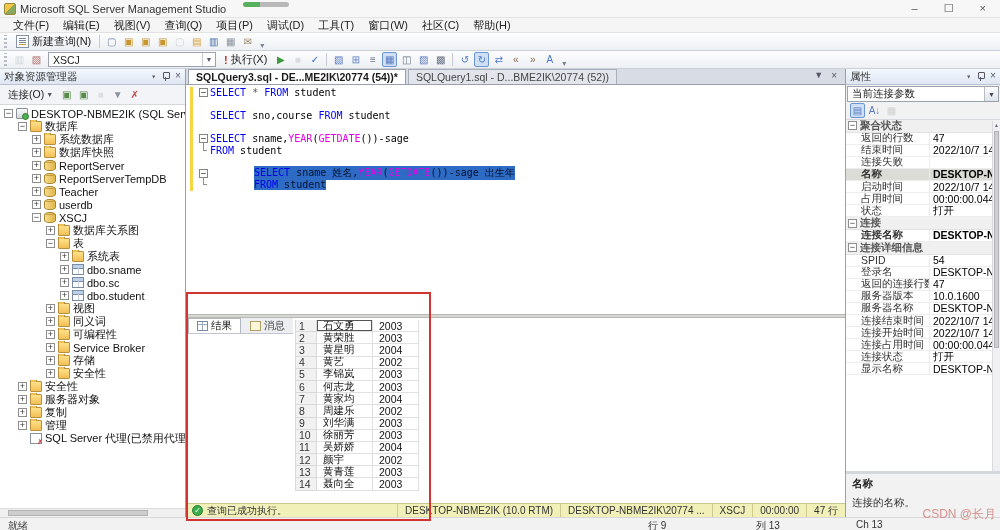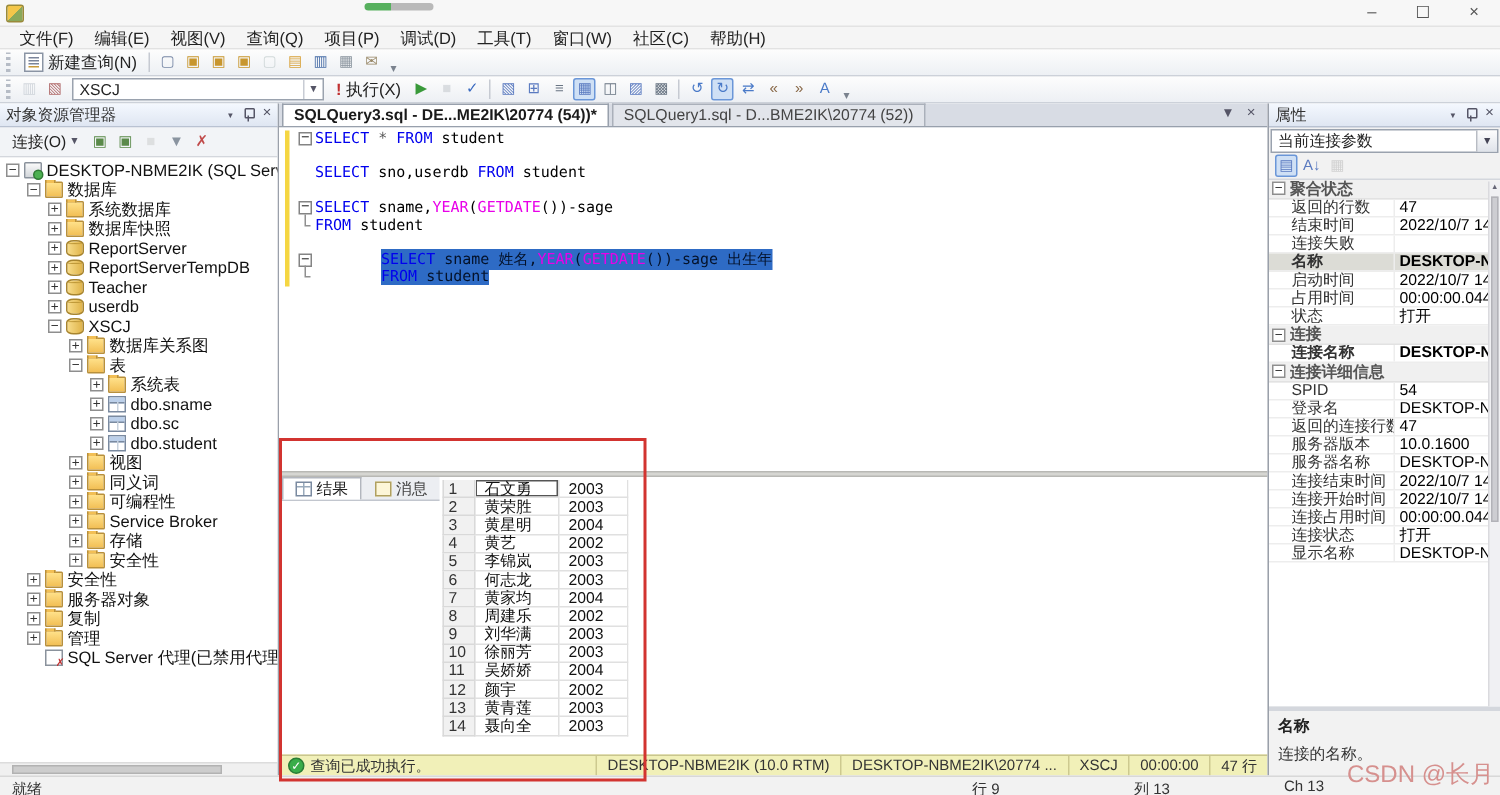--- a/index.html
+++ b/index.html
@@ -137,27 +137,28 @@
   
   .statusbar { position:absolute; left:0; right:0; bottom:0; height:13px; background:#f2f2f2; border-top:1px solid #d8d8d8; font-size:10px; color:#333; }
   .statusbar .ready { position:absolute; left:8px; top:1px; }
   .statusbar .seg-line { position:absolute; left:648px; top:1px; }
   .statusbar .seg-col { position:absolute; left:756px; top:1px; }
   .statusbar .seg-ch { position:absolute; left:856px; top:1px; }
   .statusbar .seg-ins { position:absolute; left:980px; top:19px; }
 
   
   .redrect { position:absolute; left:186px; top:292px; width:245px; height:229px; border:2px solid #d23430; z-index:60; pointer-events:none; }
-  .watermark { position:absolute; right:4px; top:506px; z-index:70; color:#d6908e; font-size:16px; pointer-events:none;text-align:center; }
+  .watermark { position:absolute; right:4px; top:506px; z-index:70; color:#d6908e; font-size:12px; pointer-events:none;text-align:center; }
 </style>
 </head>
 <body>
 
 <div class="titlebar">
   <span class="appicon"></span>
+  <span class="wintitle">Microsoft SQL Server Management Studio</span>
   <span class="pill"></span>
   <div class="wincontrols">
     <span>–</span>
     <span>☐</span>
     <span>×</span>
   </div>
 </div>
 
 <div class="menubar" id="menubar">
     <span class="menuitem">文件(F)</span>
@@ -410,21 +411,21 @@
           <div class="eline">
             <span class="fbox">−</span>
             <span class="ecode"><span class="tk-kw">SELECT </span><span class="tk-op">* </span><span class="tk-kw">FROM</span><span class="tk-pl"> student</span></span>
           </div>
           <div class="eline">
             <span class="fempty"></span>
             <span class="ecode"></span>
           </div>
           <div class="eline">
             <span class="fempty"></span>
-            <span class="ecode"><span class="tk-kw">SELECT</span><span class="tk-pl"> sno,userdb </span><span class="tk-kw">FROM</span><span class="tk-pl"> student</span></span>
+            <span class="ecode"><span class="tk-kw">SELECT</span><span class="tk-pl"> sno,course </span><span class="tk-kw">FROM</span><span class="tk-pl"> student</span></span>
           </div>
           <div class="eline">
             <span class="fempty"></span>
             <span class="ecode"></span>
           </div>
           <div class="eline">
             <span class="fbox">−</span>
             <span class="ecode"><span class="tk-kw">SELECT</span><span class="tk-pl"> sname,</span><span class="tk-fn">YEAR</span><span class="tk-pl">(</span><span class="tk-fn">GETDATE</span><span class="tk-pl">())-sage</span></span>
           </div>
           <div class="eline">

